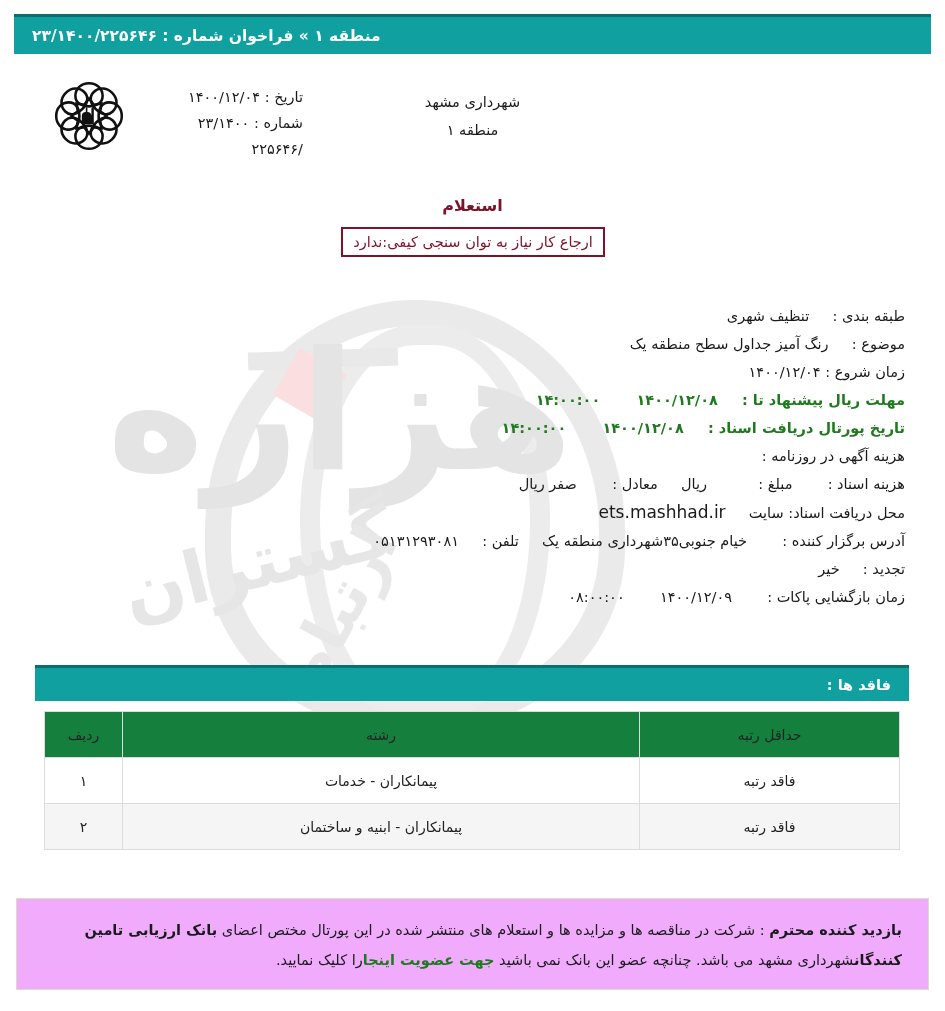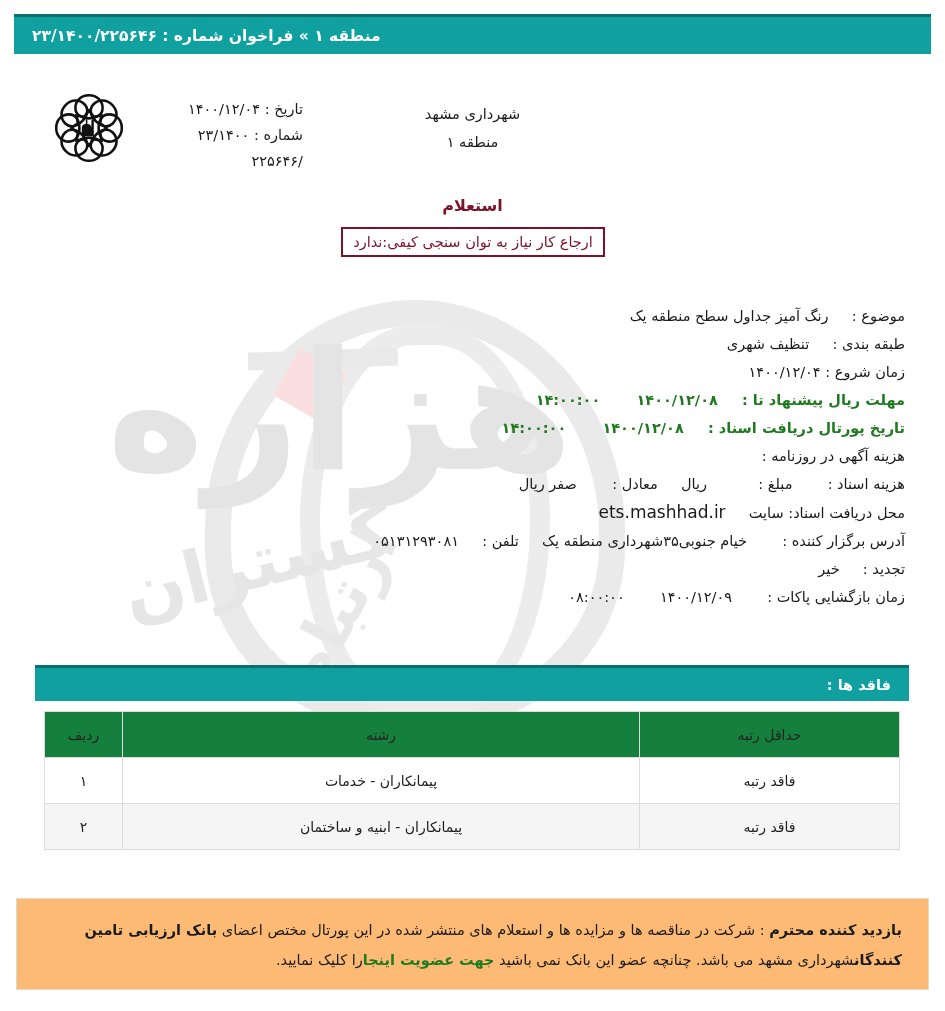--- a/index.html
+++ b/index.html
@@ -124,21 +124,21 @@
     font-size: 15.5px;
     font-weight: 700;
     padding-left: 18px;
     white-space: nowrap;
   }
 
   
   .header {
     position: absolute;
     left: 14px;
-    top: 74px;
+    top: 62px;
     width: 917px;
     height: 110px;
   }
   .hdr-meta {
     position: absolute;
     right: 628px;
     top: 22px;
     width: 180px;
     text-align: right;
     font-size: 14.5px;
@@ -269,21 +269,21 @@
   table.rishteha tbody tr:nth-child(odd) td { background: #ffffff; }
   table.rishteha .cell-rishte { text-align: center; }
 
   
   .notice {
     position: absolute;
     left: 16px;
     top: 898px;
     width: 913px;
     min-height: 82px;
-    background: #fdba74;
+    background: #f0abfc;
     border: 1px solid #dcdcc8;
     padding: 16px 26px 14px 26px;
     font-size: 14.5px;
     line-height: 30px;
     text-align: right;
     color: #1a1a1a;
   }
   .notice b { font-weight: 700; }
   .notice .lnk {
     color: #1f7a1f;
@@ -361,29 +361,29 @@
       </svg>
     </div>
   </div>
 
   <div class="estelam-title">استعلام</div>
   <div class="redbox">ارجاع کار نیاز به توان سنجی  کیفی:ندارد</div>
 
   <div class="details">
 
     <div class="dline">
+      <span>طبقه بندی :</span>
+      <span class="gap-sm"></span>
+      <span>تنظیف شهری</span>
+    </div>
+
+    <div class="dline">
       <span>موضوع :</span>
       <span class="gap-sm"></span>
       <span>رنگ آمیز جداول سطح منطقه یک</span>
-    </div>
-
-    <div class="dline">
-      <span>طبقه بندی :</span>
-      <span class="gap-sm"></span>
-      <span>تنظیف شهری</span>
     </div>
 
     <div class="dline">
       <span>زمان شروع :</span>
       <span>۱۴۰۰/۱۲/۰۴</span>
     </div>
 
     <div class="dline green">
       <span>مهلت ریال پیشنهاد تا :</span>
       <span class="gap-sm"></span>

